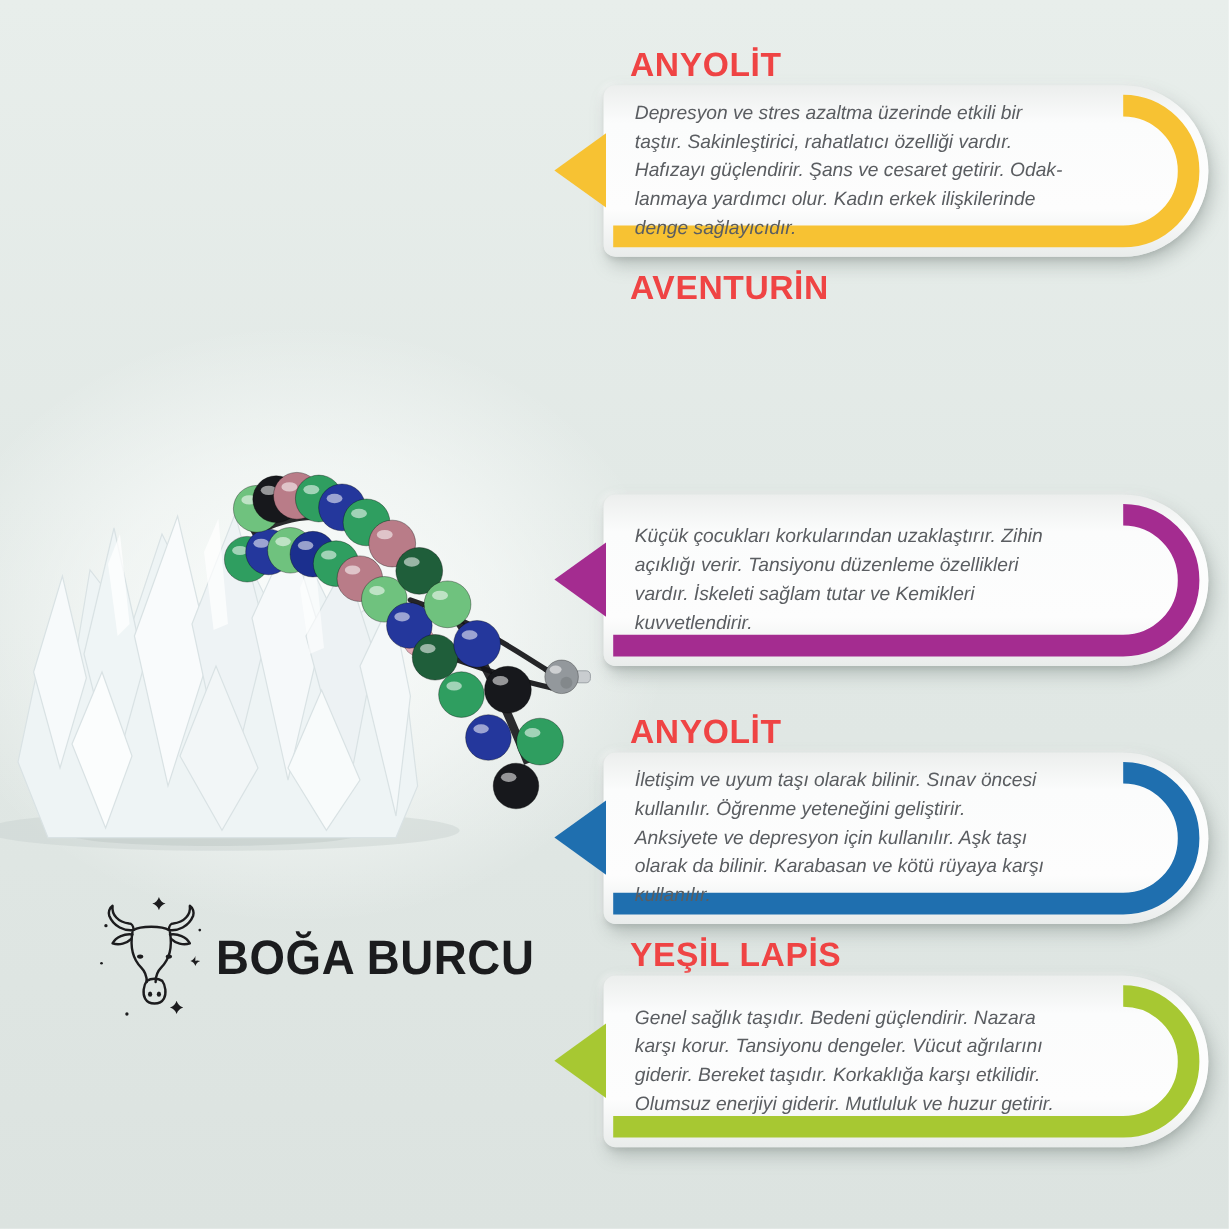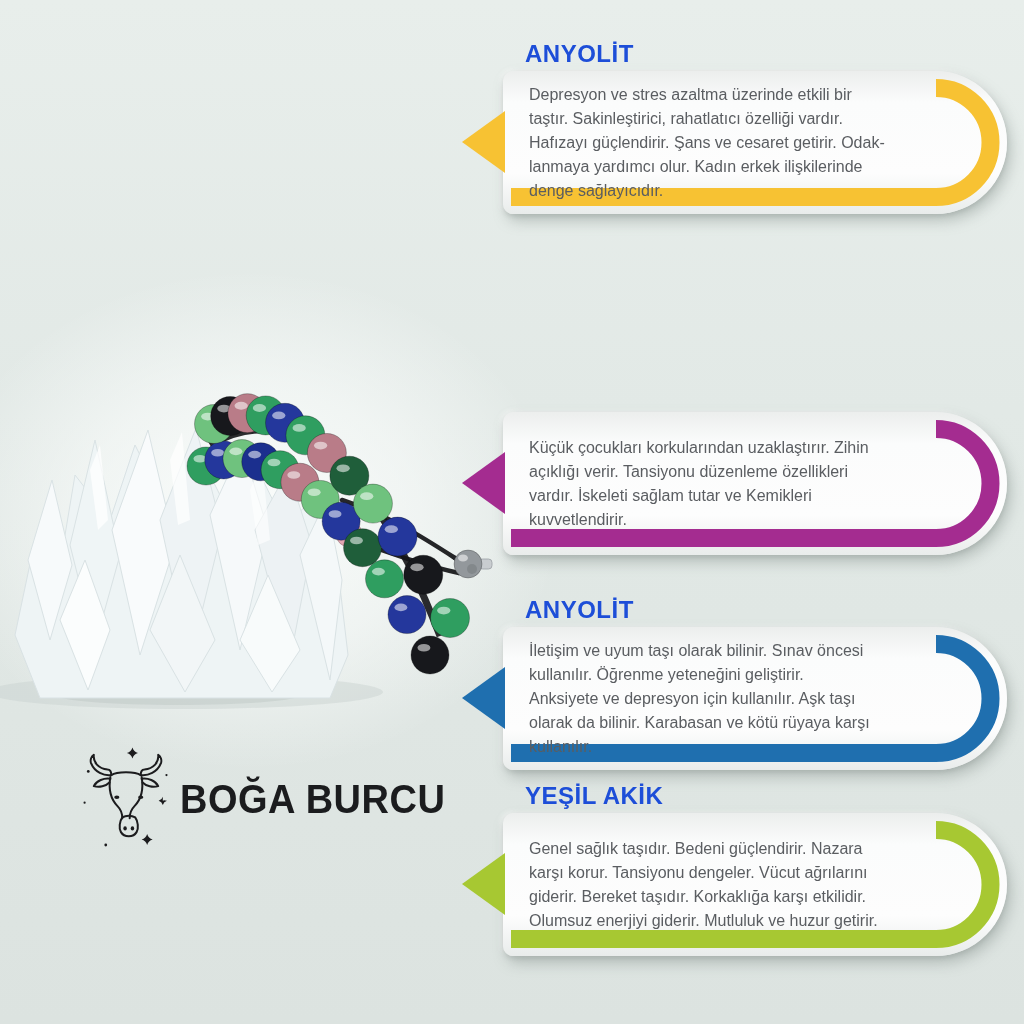--- a/index.html
+++ b/index.html
@@ -18,24 +18,24 @@
     width: 620px; height: 500px;
     background: radial-gradient(closest-side, rgba(252,254,253,0.95), rgba(252,254,253,0.55) 55%, rgba(252,254,253,0) 100%);
     pointer-events: none;
   }
   .photo-svg { position: absolute; left: 0; top: 0; }
 
   
   .sec { position: absolute; left: 503px; width: 504px; }
   .sec-title {
     margin: 0 0 4px 22px;
-    font-size: 24px; line-height: 26px;
+    font-size: 28px; line-height: 26px;
     font-weight: bold;
     letter-spacing: 0.5px;
-    color: #1d4ed8;
+    color: #ef4444;
   }
   .panel {
     position: relative;
     width: 504px; height: 143px;
     border-radius: 10px 72px 72px 10px;
     background: linear-gradient(180deg, #eceeed 0%, #fbfcfc 22%, #fdfdfd 72%, #e9eceb 100%);
     box-shadow: 4px 7px 14px rgba(118,129,126,0.40), 0 2px 4px rgba(118,129,126,0.28), -2px -1px 5px rgba(255,255,255,0.7);
   }
   .ribbon {
     position: absolute; inset: 0;
@@ -51,20 +51,21 @@
     border-right: 43px solid var(--accent);
   }
   .body-text {
     position: absolute; inset: 0;
     margin: 0;
     padding: 0 68px 0 26px;
     display: flex; align-items: center;
     font-size: 16px; line-height: 24px;
     color: #5a5d61;
     white-space: pre-line;
+    font-style: italic;
   }
 
   
   .logo {
     position: absolute; left: 80px; top: 746px;
     height: 106px;
     display: flex; align-items: center; gap: 8px;
   }
   .logo-text {
     font-size: 38px; font-weight: bold;
@@ -185,20 +186,21 @@
       </svg>
     <p class="body-text">Depresyon ve stres azaltma üzerinde etkili bir
 taştır. Sakinleştirici, rahatlatıcı özelliği vardır.
 Hafızayı güçlendirir. Şans ve cesaret getirir. Odak-
 lanmaya yardımcı olur. Kadın erkek ilişkilerinde
 denge sağlayıcıdır.</p>
   </div>
 </section>
 
 <section class="sec" style="top: 227px; --accent: #F68C1E;">
+  <h2 class="sec-title">AVENTURİN</h2>
 </section>
 
 <section class="sec" style="top: 412px; --accent: #A42C90;">
   <div class="panel">
     <span class="arrow"></span>
     <svg class="ribbon" viewBox="0 0 504 143">
         <path d="M433 17 A54.5 54.5 0 0 1 433 126 L8 126"></path>
       </svg>
     <p class="body-text">Küçük çocukları korkularından uzaklaştırır. Zihin
 açıklığı verir. Tansiyonu düzenleme özellikleri
@@ -216,21 +218,21 @@
       </svg>
     <p class="body-text">İletişim ve uyum taşı olarak bilinir. Sınav öncesi
 kullanılır. Öğrenme yeteneğini geliştirir.
 Anksiyete ve depresyon için kullanılır. Aşk taşı
 olarak da bilinir. Karabasan ve kötü rüyaya karşı
 kullanılır.</p>
   </div>
 </section>
 
 <section class="sec" style="top: 783px; --accent: #A7C832;">
-  <h2 class="sec-title">YEŞİL AKİK</h2>
+  <h2 class="sec-title">YEŞİL LAPİS</h2>
   <div class="panel">
     <span class="arrow"></span>
     <svg class="ribbon" viewBox="0 0 504 143">
         <path d="M433 17 A54.5 54.5 0 0 1 433 126 L8 126"></path>
       </svg>
     <p class="body-text">Genel sağlık taşıdır. Bedeni güçlendirir. Nazara
 karşı korur. Tansiyonu dengeler.  Vücut ağrılarını
 giderir. Bereket taşıdır. Korkaklığa karşı etkilidir.
 Olumsuz enerjiyi giderir. Mutluluk ve huzur getirir.</p>
   </div>

